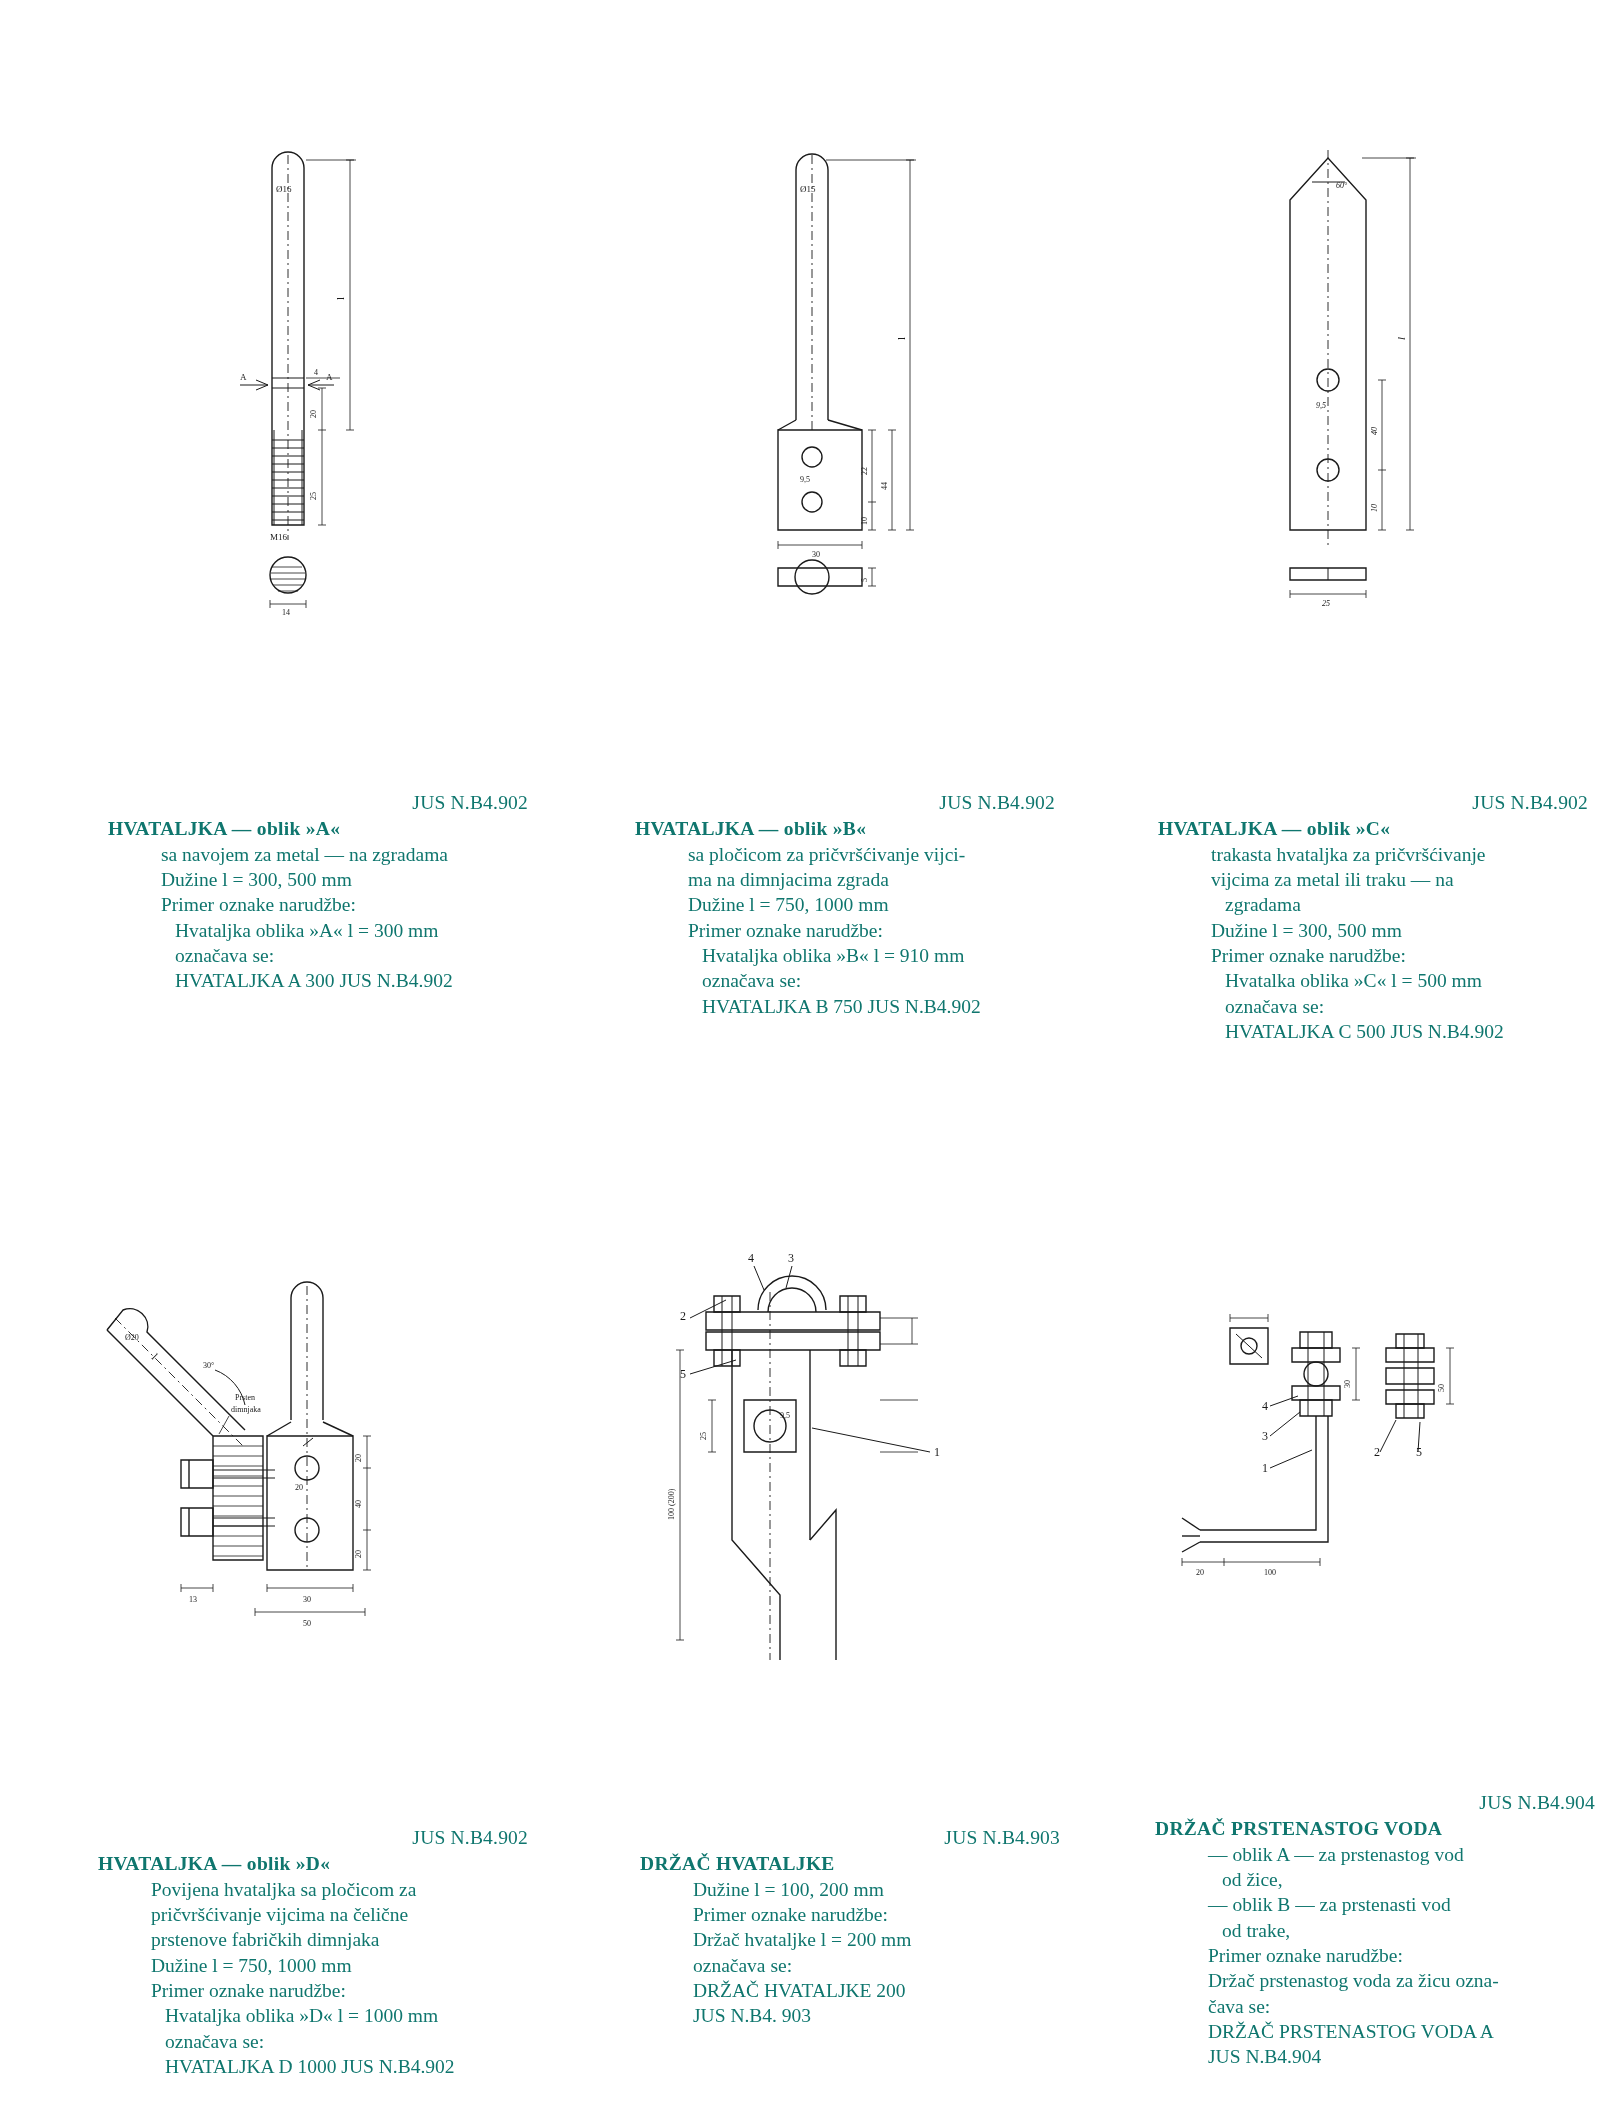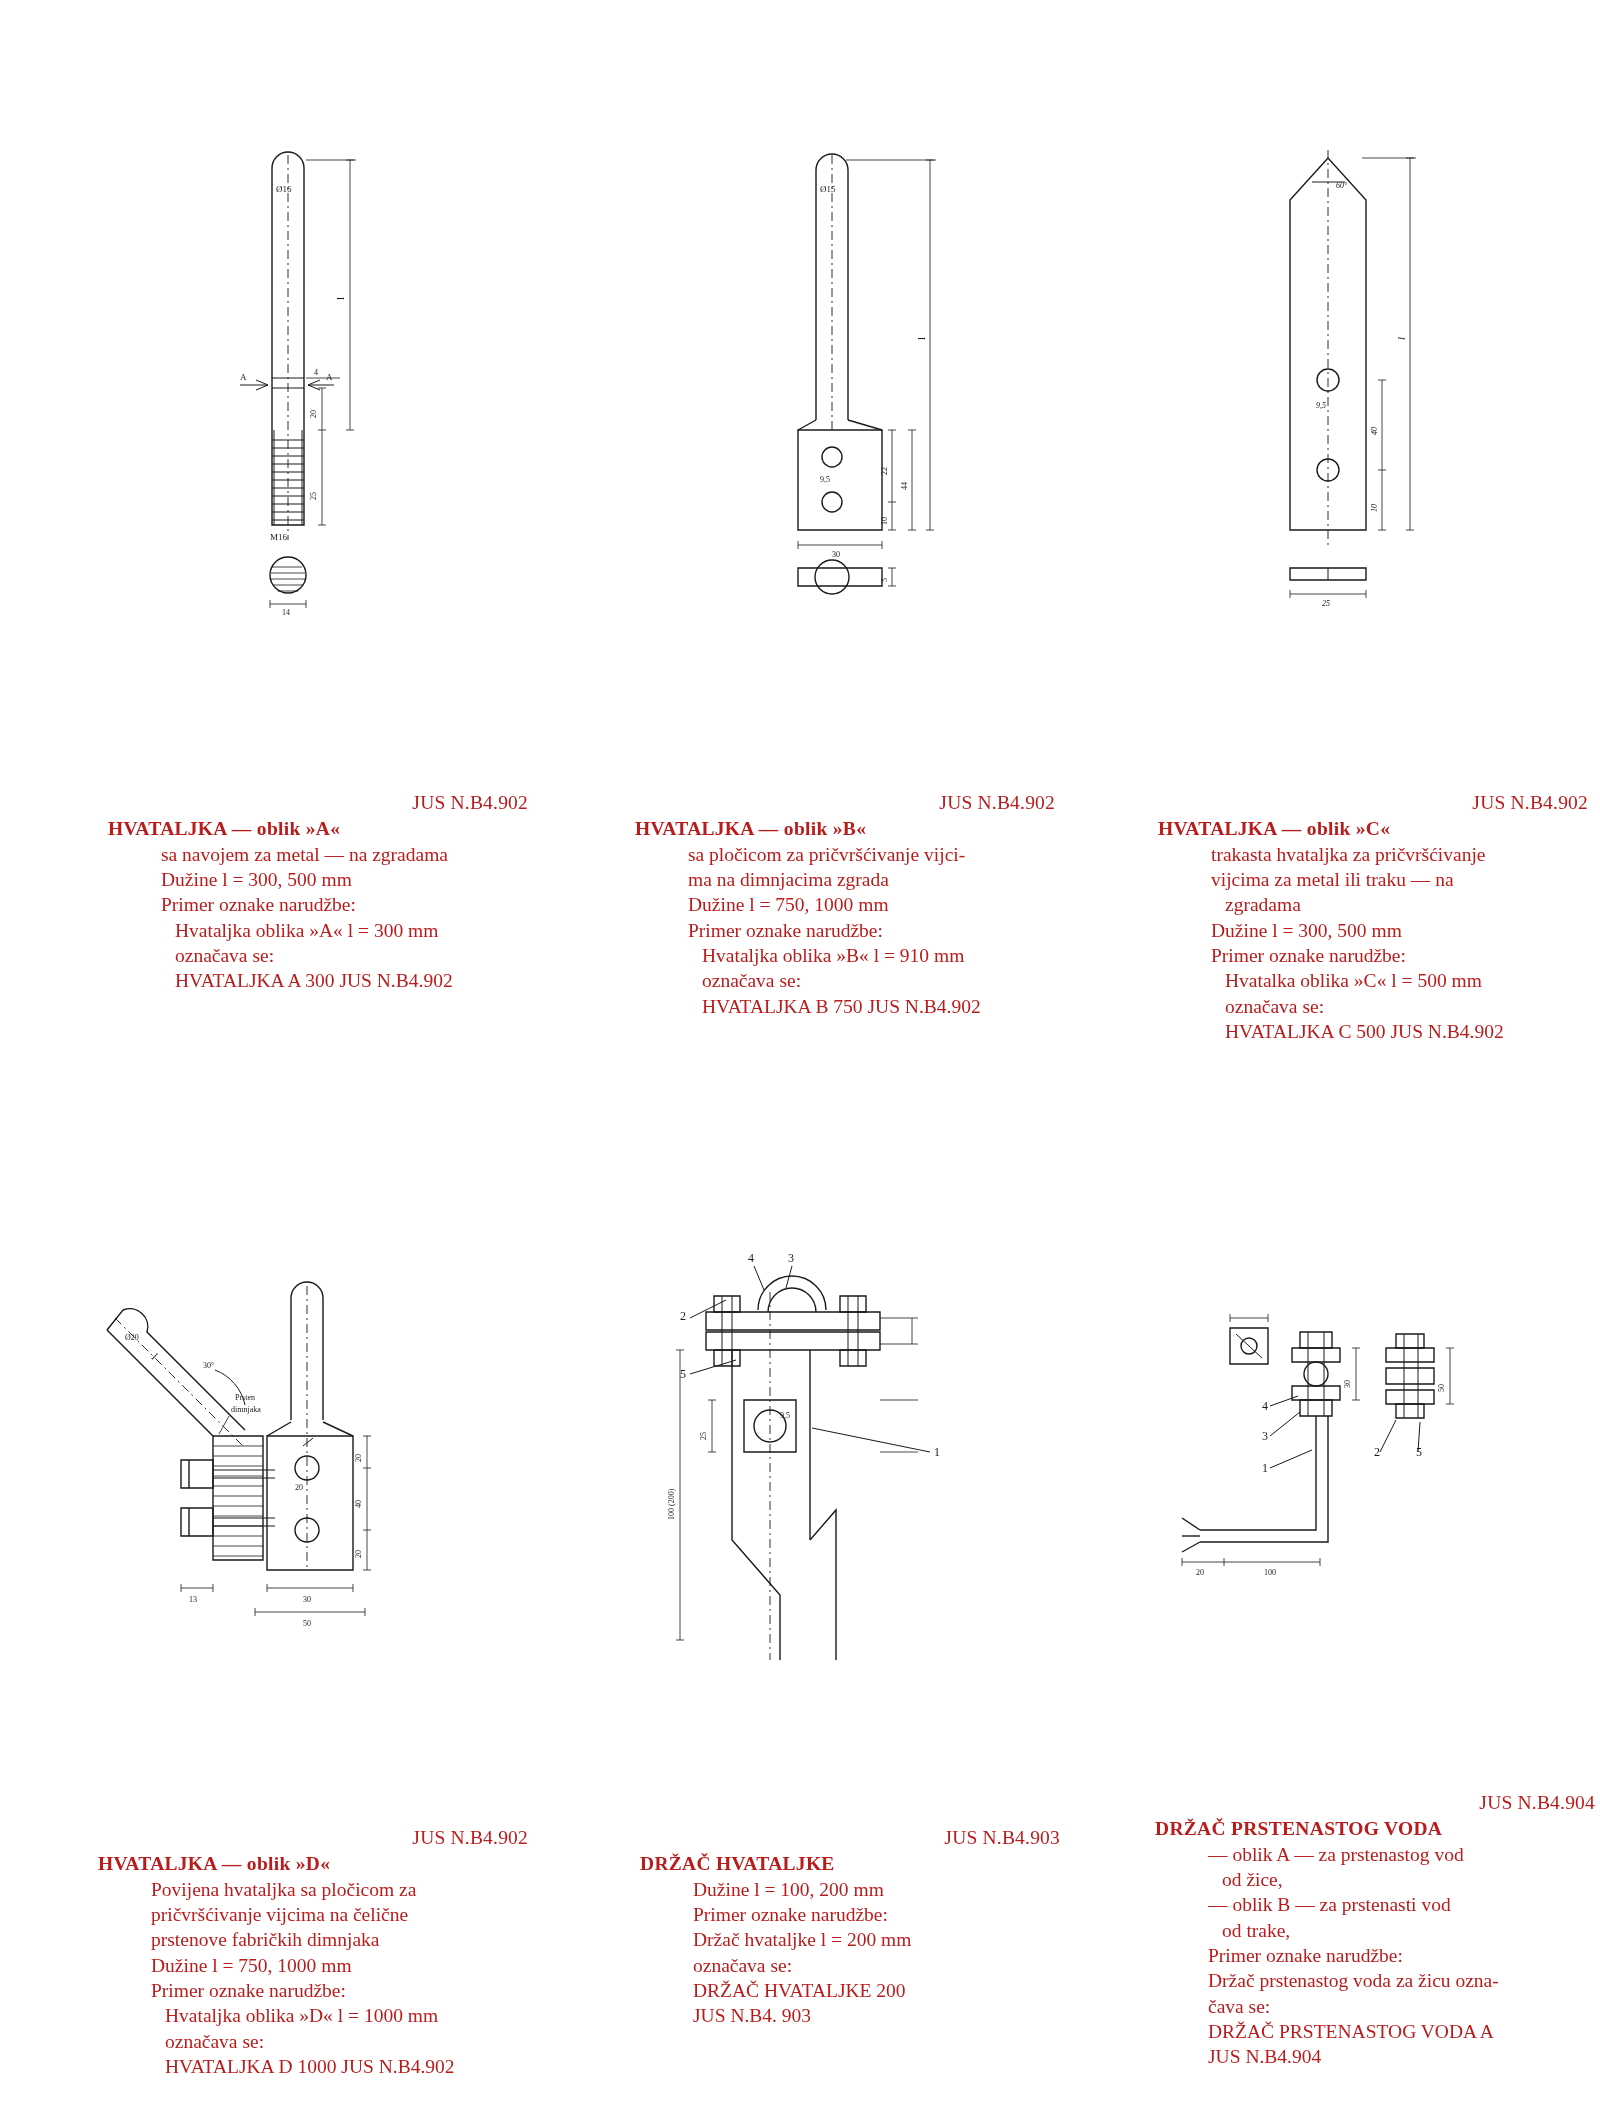--- a/index.html
+++ b/index.html
@@ -8,21 +8,21 @@
     background:#ffffff;
     font-family:"Liberation Serif", serif;
     color:#1a1a1a;
     position:relative;
     overflow:hidden;
   }
   .page{position:absolute;left:0;top:0;width:1600px;height:2112px;}
   .cell{position:absolute;}
 
   
-  .txtblock{font-family:"Liberation Serif", serif;font-size:19.5px;line-height:1.30;color:#b91c1c;}
+  .txtblock{font-family:"Liberation Serif", serif;font-size:19.5px;line-height:1.30;color:#0f766e;}
   .std-no{text-align:right;font-size:19.5px;letter-spacing:.2px;margin-bottom:1px;}
   .title{font-weight:bold;font-size:19.5px;letter-spacing:.3px;}
   .ind{display:block;margin-left:39px;}
   .ind1{padding-left:14px;}
   .ind2{padding-left:28px;}
 
   
   svg{display:block;}
   .ln{stroke:#1a1a1a;fill:none;}
   .thin{stroke-width:1;}
@@ -108,21 +108,21 @@
         <path d="M63,455 L93,455"></path>
           <path d="M68,461 L88,461"></path>
       </g>
       <path class="ln dim" d="M60,474 L96,474"></path>
       <path class="ln dim" d="M60,470 L60,478"></path>
       <path class="ln dim" d="M96,470 L96,478"></path>
       <text class="dtxt8" x="72" y="485">14</text>
     </svg>
   </div>
 
-  <div class="cell" style="left:740px;top:130px;width:230px;height:500px;">
+  <div class="cell" style="left:720px;top:130px;width:230px;height:500px;">
     <svg width="230" height="500" viewBox="0 0 230 500">
 
       <path class="ln med" d="M76,290 L76,40 A16,16 0 0 1 108,40 L108,290"></path>
       <path class="ln dash-c" d="M92,25 L92,300"></path>
       <text class="dtxt" x="80" y="62">Ø15</text>
 
       <path class="ln med" d="M58,300 L58,400 L142,400 L142,300 Z"></path>
 
       <path class="ln med" d="M58,300 L76,290"></path>
       <path class="ln med" d="M142,300 L108,290"></path>

